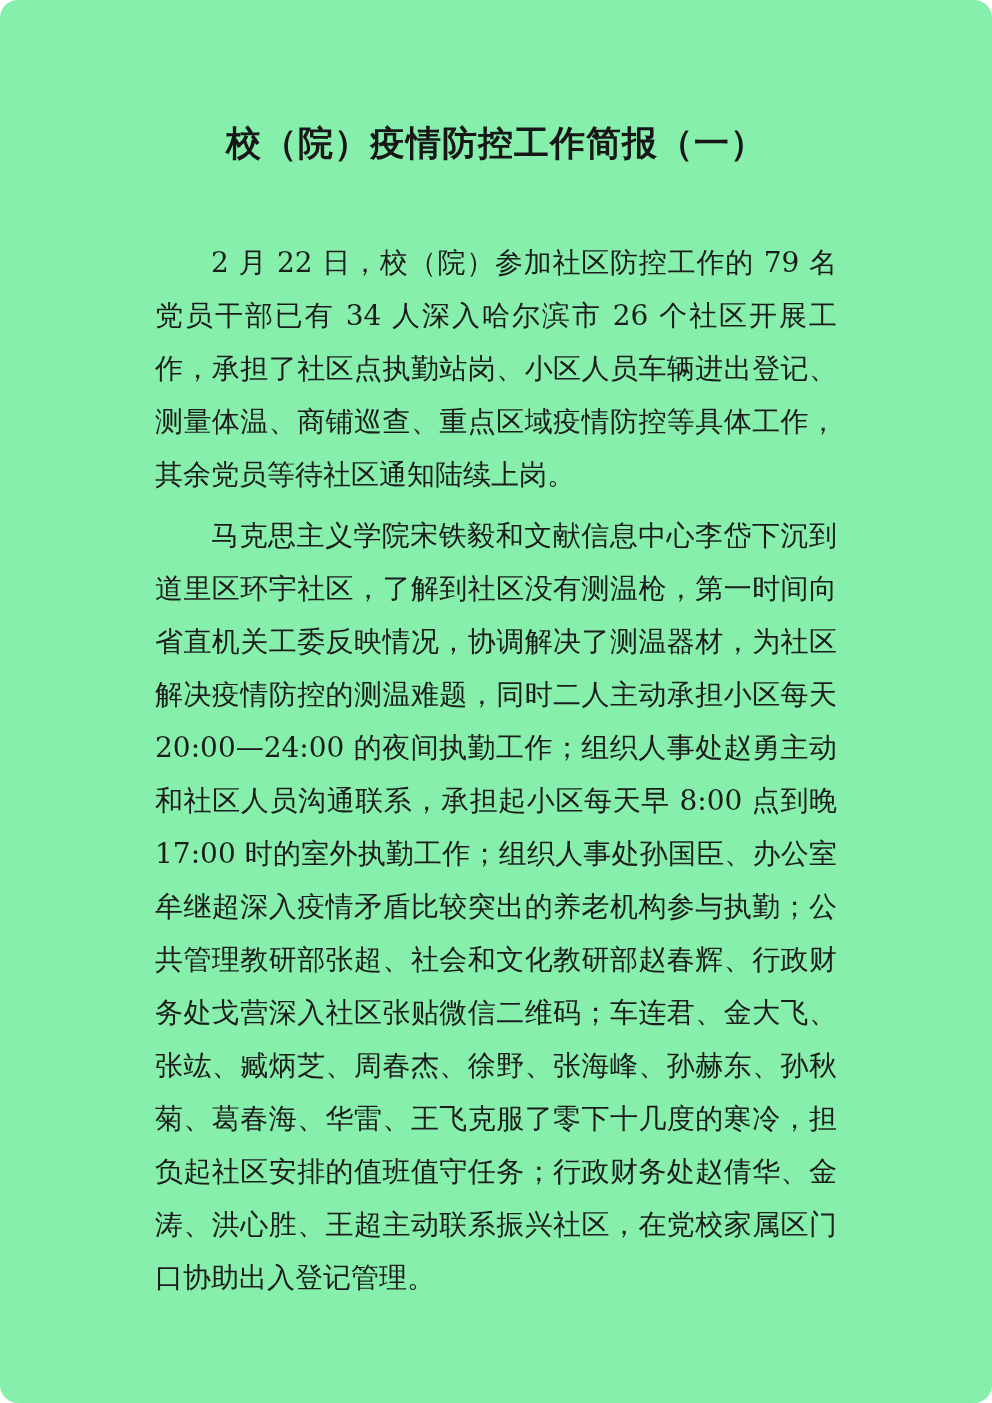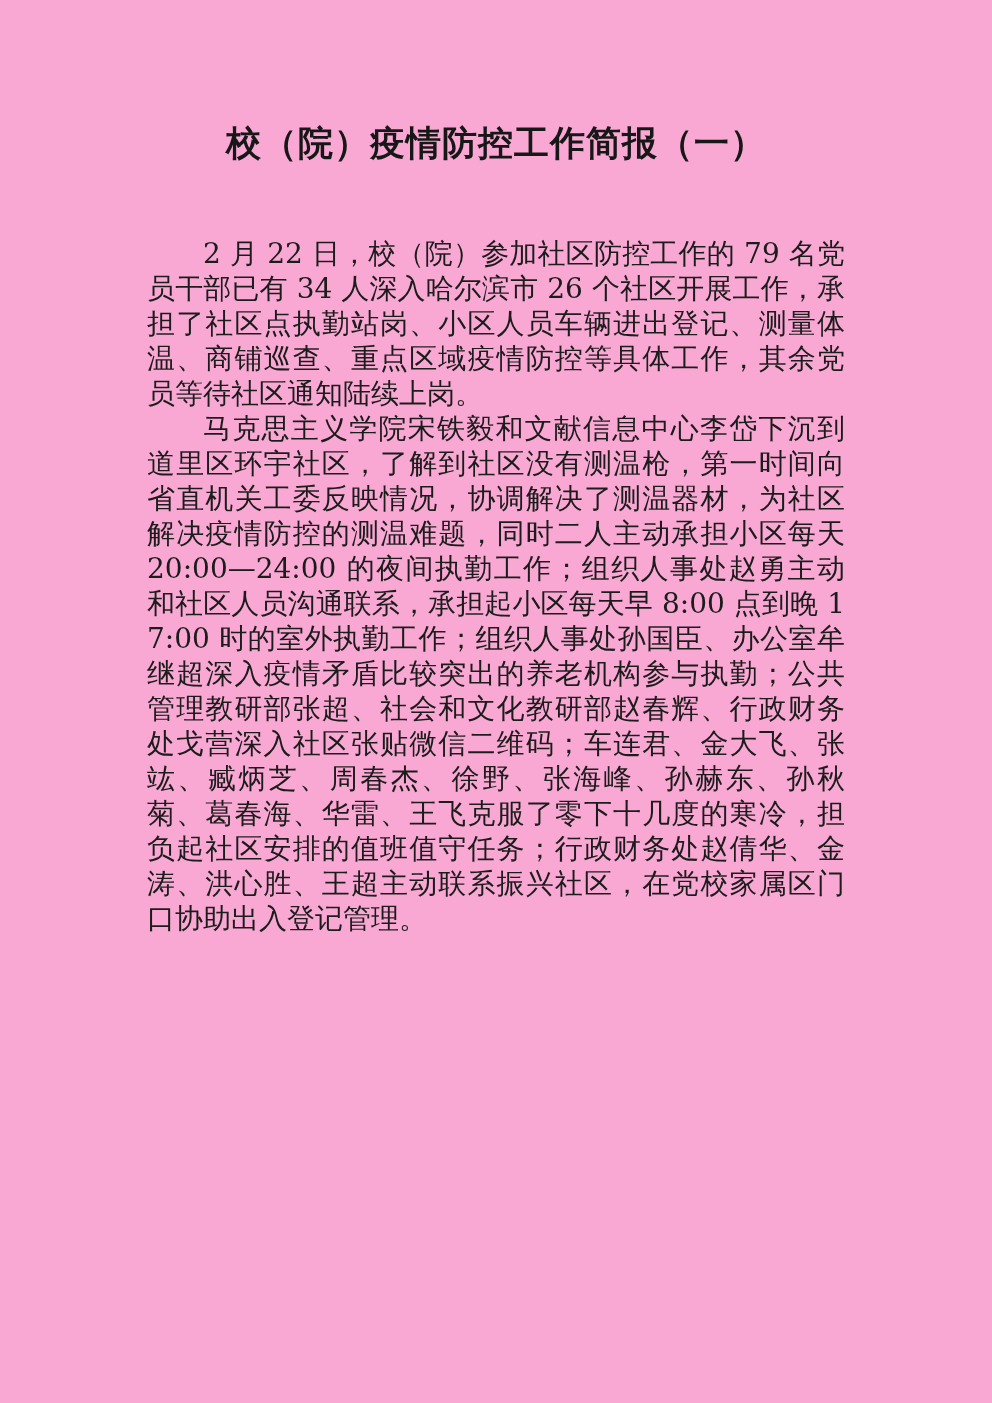--- a/index.html
+++ b/index.html
@@ -5,40 +5,41 @@
   html, body {
     margin: 0;
     padding: 0;
     background: #ffffff;
   }
   .page {
     position: relative;
     width: 992px;
     height: 1403px;
     margin: 0 auto;
-    background: #f9a8d4;
+    background: #86efac;
     box-sizing: border-box;
     padding: 120px 147px 0 147px;
     overflow: hidden;
     font-family: "DejaVu Serif", "Liberation Serif", serif;
     color: #1c1c1c;
+    border-radius: 18px;
   }
   .doc-title {
     margin: 0 0 70px 0;
     font-size: 35px;
     line-height: 46px;
     font-weight: bold;
     text-align: center;
     letter-spacing: 1px;
     color: #171717;
   }
   .doc-para {
-    margin: 0;
+    margin: 8px;
     font-size: 28px;
-    line-height: 35px;
+    line-height: 53px;
     text-align: justify;
     text-justify: inter-ideograph;
     text-indent: 2em;
     word-break: break-all;
     color: #1c1c1c;
   }
 </style>
 </head>
 <body>
 

